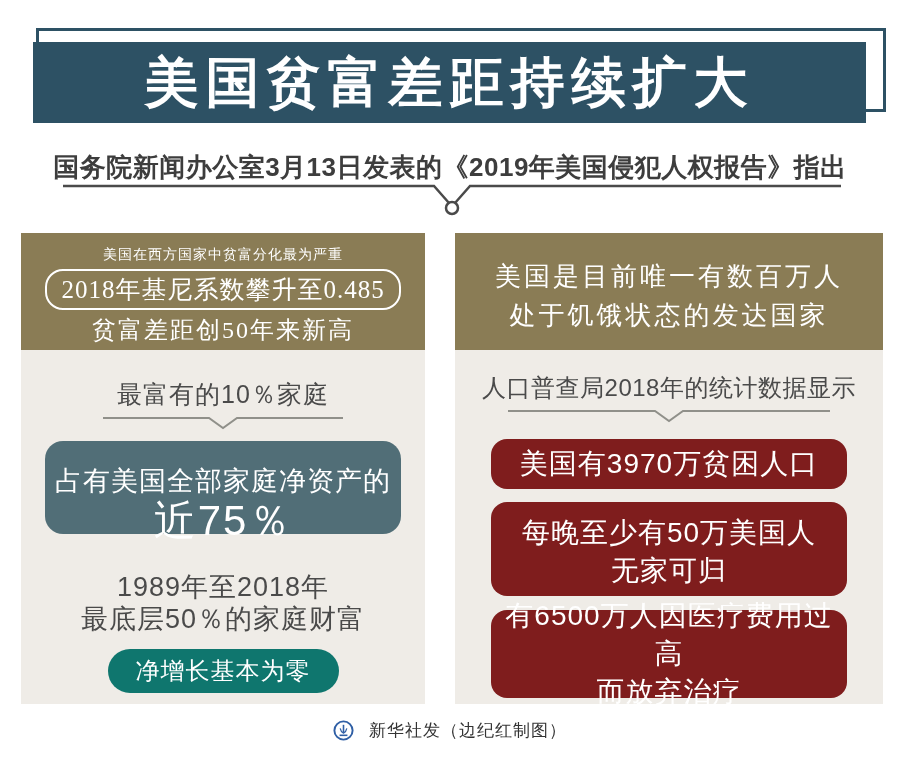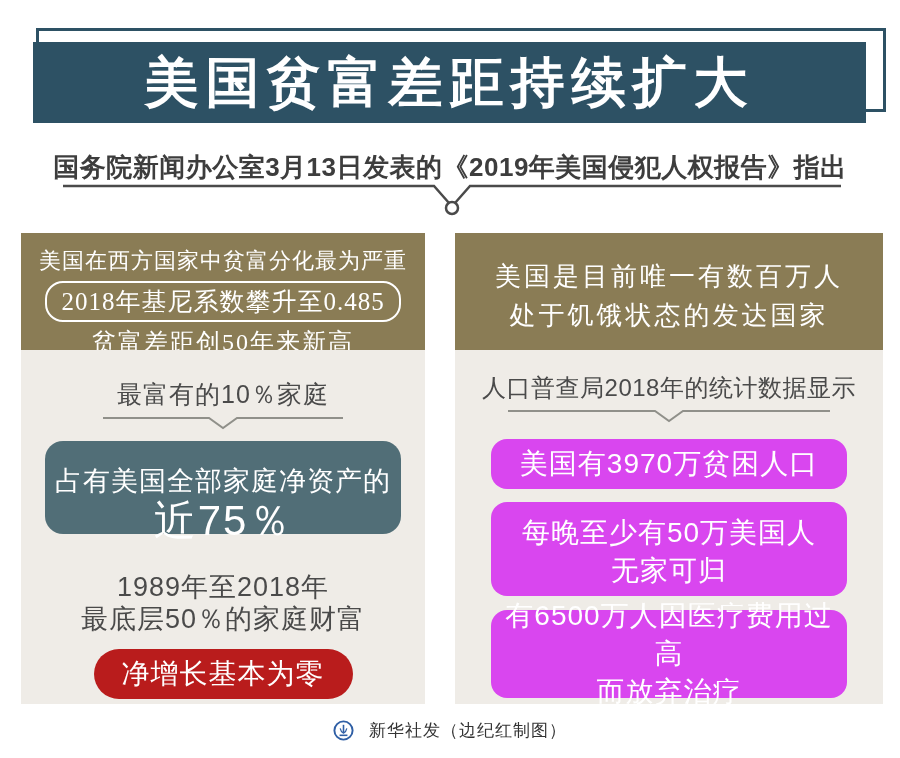--- a/index.html
+++ b/index.html
@@ -27,21 +27,21 @@
   .header-divider{position:absolute;left:63px;top:184px;}
   
   .col-header{
     position:absolute;top:233px;height:117px;background:#8a7c55;
     color:#ffffff;text-align:center;
     font-family:"Liberation Serif","DejaVu Serif",serif;
     box-sizing:border-box;
   }
   .col-header.left{left:21px;width:404px;padding-top:13px;}
   .col-header.right{left:455px;width:428px;padding-top:24px;}
-  .col-header .l1{font-size:22px;letter-spacing:1px;}
+  .col-header .l1{font-size:14px;letter-spacing:1px;}
   .gini-pill{
     display:inline-block;border:2px solid #ffffff;border-radius:18px;
     padding:2px 14px;font-size:25px;margin:5px 0 4px 0;letter-spacing:1px;
   }
   .col-header .l3{font-size:24px;letter-spacing:2px;}
   .col-header.right .hline{font-size:26px;letter-spacing:3px;line-height:1.5;}
   .col-body{
     position:absolute;top:350px;height:354px;background:#efece7;
     box-sizing:border-box;
   }
@@ -55,28 +55,28 @@
     margin:11px auto 0 auto;width:356px;height:93px;background:#516e77;
     border-radius:18px;color:#ffffff;text-align:center;
   }
   .big-box .bl1{font-size:27px;padding-top:22px;letter-spacing:1px;}
   .big-box .bl2{font-size:42px;line-height:1.05;letter-spacing:2px;}
   .bottom-lines{
     margin-top:38px;text-align:center;font-size:27px;color:#4a4a4a;
     line-height:1.18;letter-spacing:1px;
   }
   .zero-pill{
-    margin:13px auto 0 auto;width:fit-content;background:#b91c1c;color:#ffffff;
-    font-size:28px;padding:6px 28px;border-radius:26px;letter-spacing:1px;
+    margin:13px auto 0 auto;width:fit-content;background:#0f766e;color:#ffffff;
+    font-size:24px;padding:6px 28px;border-radius:26px;letter-spacing:1px;
   }
   .source-label{
     padding-top:22px;text-align:center;font-size:24px;color:#4a4a4a;letter-spacing:0.5px;
   }
   .stat-box{
-    margin:0 auto;width:356px;background:#d946ef;border-radius:16px;
+    margin:0 auto;width:356px;background:#7f1d1d;border-radius:16px;
     color:#ffffff;text-align:center;font-size:28px;letter-spacing:1px;
   }
   .stat-box.b1{margin-top:16px;height:50px;line-height:50px;}
   .stat-box.b2{margin-top:13px;height:88px;padding-top:6px;display:flex;flex-direction:column;justify-content:center;line-height:1.35;}
   .stat-box.b3{margin-top:14px;height:88px;display:flex;flex-direction:column;justify-content:center;line-height:1.35;}
   
   .footer{
     position:absolute;left:0;top:714px;width:100%;height:32px;
     display:flex;align-items:center;justify-content:center;gap:15px;
   }

